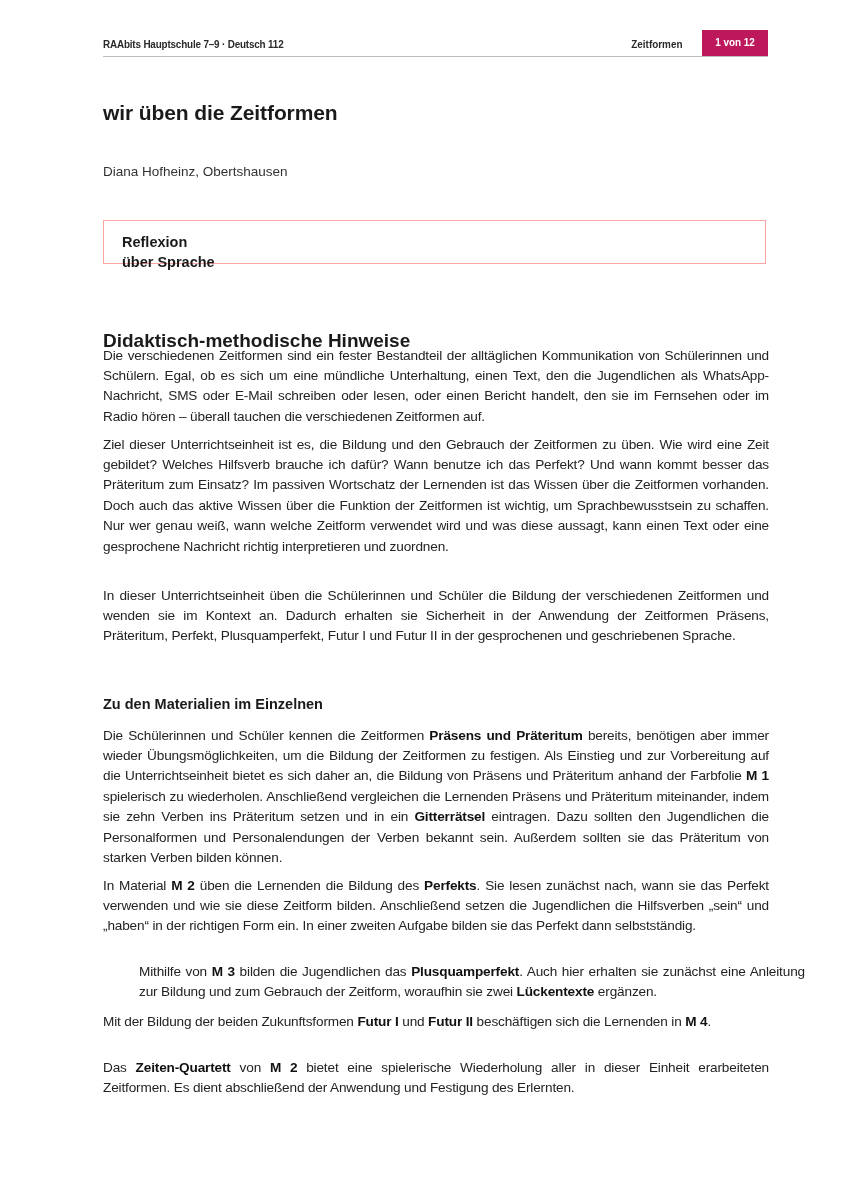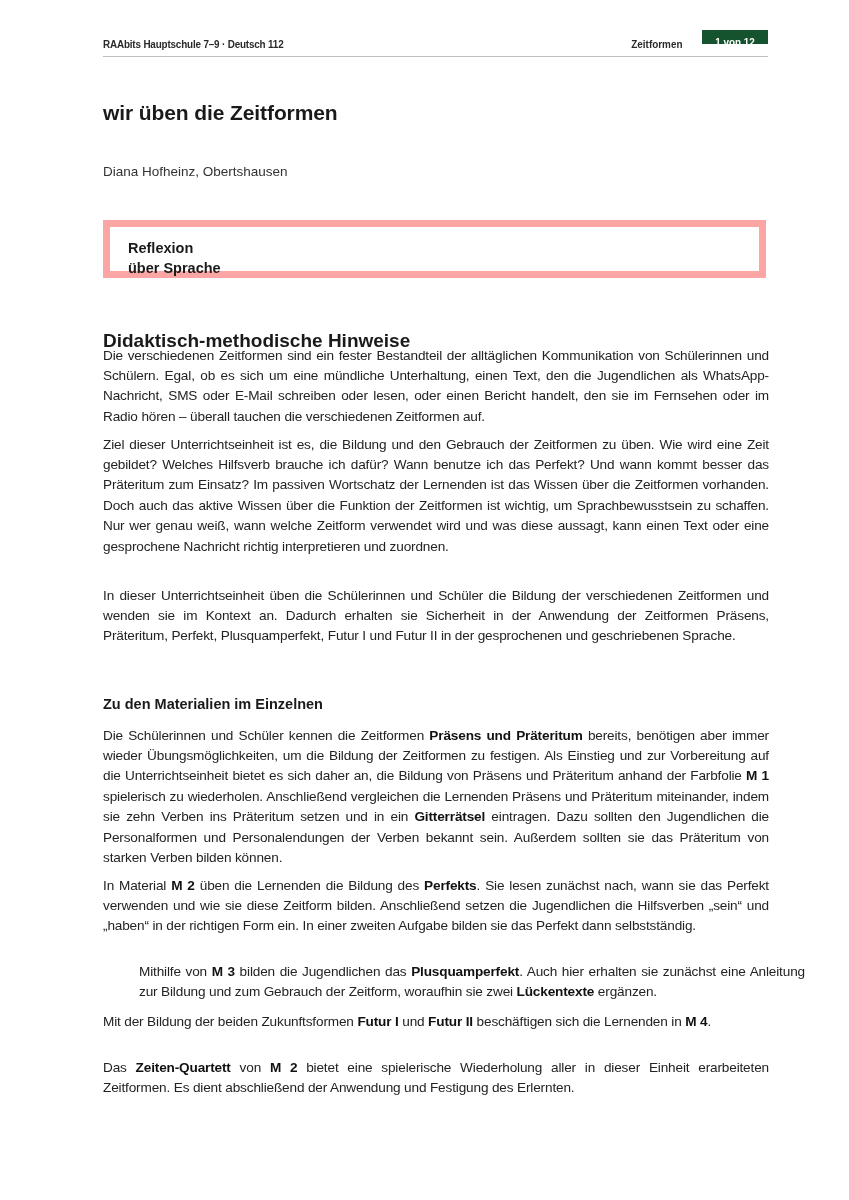--- a/index.html
+++ b/index.html
@@ -2,27 +2,27 @@
 <html><head>
 <meta charset="utf-8">
 <style>
   html, body { margin: 0; padding: 0; background: #ffffff; }
   body { width: 849px; height: 1200px; position: relative; overflow: hidden; color: #1e1e1e;
          font-family: "Liberation Sans", "DejaVu Sans", sans-serif; }
   .header { position: absolute; left: 103px; top: 30px; width: 665px; height: 26px; }
   .header-rule { position: absolute; left: 103px; top: 56px; width: 665px; height: 1px; background: #bdbdbd; }
   .header-left { position: absolute; left: 0; top: 8px; font-size: 11.5px; font-weight: bold; color: #2a2a2a; letter-spacing: -0.2px; transform: scaleX(0.86); transform-origin: left center; white-space: nowrap; }
   .header-section { position: absolute; right: 86px; top: 8px; font-size: 11.5px; font-weight: bold; color: #2a2a2a; transform: scaleX(0.86); transform-origin: right center; white-space: nowrap; }
-  .header-page { position: absolute; right: 0; top: 0; width: 66px; height: 14px; background: #14532d; color: #ffffff; font-size: 11.5px; font-weight: bold; text-align: center; line-height: 24px; }
+  .header-page { position: absolute; right: 0; top: 0; width: 66px; height: 27px; background: #be185d; color: #ffffff; font-size: 11.5px; font-weight: bold; text-align: center; line-height: 24px; }
   .header-page span { display: inline-block; transform: scaleX(0.86); }
 
   .title { position: absolute; left: 103px; top: 101px; width: 640px; font-size: 21px; font-weight: bold; line-height: 24px; color: #1a1a1a; letter-spacing: -0.1px; }
   .author { position: absolute; left: 103px; top: 164px; font-size: 13.5px; color: #333; }
 
-  .infobox { position: absolute; left: 103px; top: 220px; width: 663px; height: 58px; border: 7px solid #fca5a5; box-sizing: border-box; text-decoration: underline; }
+  .infobox { position: absolute; left: 103px; top: 220px; width: 663px; height: 44px; border: 1px solid #fca5a5; box-sizing: border-box; text-decoration: underline; }
   .infobox-label { position: absolute; left: 18px; top: 11px; width: 140px; font-size: 14.5px; font-weight: bold; line-height: 20px; color: #1a1a1a; }
   .infobox-text { position: absolute; left: 168px; top: 11px; width: 480px; font-size: 13.5px; line-height: 20px; color: #2a2a2a; }
 
   .h2 { position: absolute; left: 103px; top: 316px; font-size: 19px; font-weight: bold; color: #1a1a1a; margin-top: 14px; }
   .h3 { position: absolute; left: 103px; top: 696px; font-size: 14.5px; font-weight: bold; color: #1a1a1a; }
 
   .para { position: absolute; left: 103px; width: 666px; font-size: 13.6px; line-height: 20.4px; color: #232323; text-align: justify; hyphens: manual; letter-spacing: -0.15px; }
   .para b { font-weight: bold; color: #111; }
 </style>
 </head>

